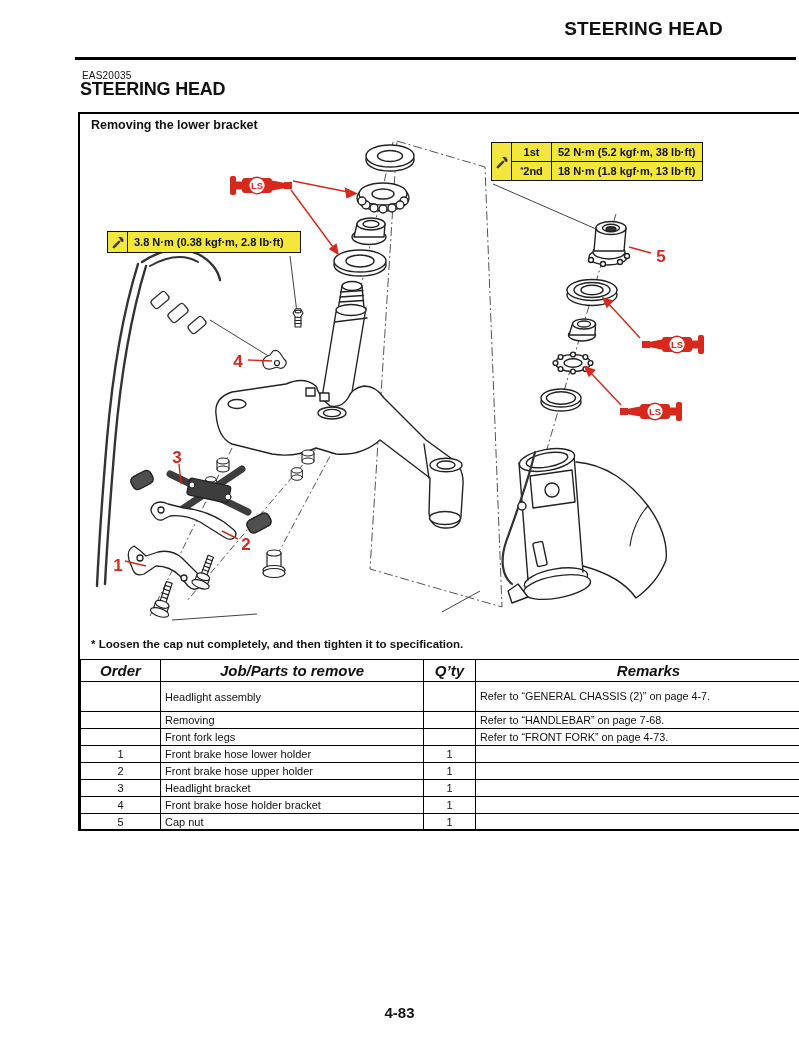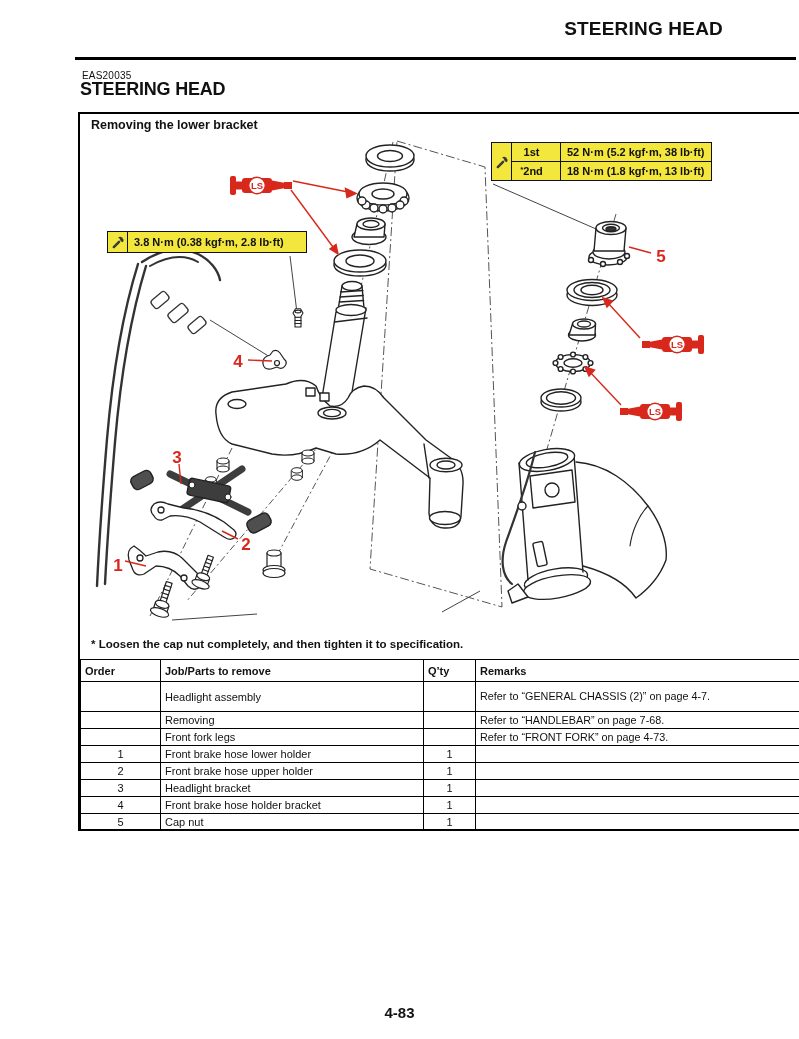--- a/index.html
+++ b/index.html
@@ -11,31 +11,31 @@
   .section-code{top:70px;left:82px;font-size:10px;letter-spacing:.2px;}
   .page-title{top:79px;left:80px;font-size:18px;font-weight:bold;letter-spacing:-.2px;}
   
   .figure-box{top:112px;left:78px;width:746px;height:719px;border:2px solid #000;box-sizing:border-box;}
   .figure-title{left:11px;top:4px;font-size:12.5px;font-weight:bold;}
   .diagram{left:0;top:0;width:641px;height:541px;}
   .footnote{left:11px;top:524px;font-size:11.5px;font-weight:bold;text-align:center;}
   
   .spec-box{display:flex;align-items:stretch;background:#f3e63c;border:1.6px solid #111;font-weight:bold;font-size:11px;white-space:nowrap;line-height:1;}
   .spec-wrench{width:19px;display:flex;align-items:center;justify-content:center;border-right:1.6px solid #111;}
-  .spec-text{padding:5px 22px 4px 6px;}
+  .spec-text{padding:5px 16px 4px 6px;}
   .spec-rows{display:flex;flex-direction:column;}
   .spec-row{display:flex;align-items:stretch;}
   .spec-row + .spec-row{border-top:1.4px solid #111;}
-  .spec-label{width:33px;padding:4px 12px 3px 3px;border-right:1.4px solid #111;text-align:center;}
+  .spec-label{width:33px;padding:4px 3px 3px 3px;border-right:1.4px solid #111;text-align:center;}
   .spec-val{padding:4px 6px 3px 6px;text-align:right;}
   .pre{font-size:8px;vertical-align:top;}
   
   .parts-table{top:545px;left:0;width:100%;border-collapse:collapse;table-layout:fixed;font-size:11px;}
   .parts-table th,.parts-table td{border:1.2px solid #000;padding:1px 4px;overflow:hidden;}
-  .parts-table th{font-size:11px;font-weight:bold;text-align:left;height:19px;}
+  .parts-table th{font-size:15px;font-weight:bold;text-align:center;height:19px;font-style:italic;}
   .parts-table td{height:14px;}
   .col-order{width:80px;} .col-job{width:263px;} .col-qty{width:52px;}
   .td-order,.td-qty{text-align:center;}
   .td-job{padding-left:7px;}
   .td-remarks{font-size:10.8px;line-height:1.18;padding-left:5px;}
   .page-number{top:1004px;left:0;width:799px;text-align:center;font-size:15px;font-weight:bold;}
   svg text.callout{font-family:"Liberation Sans",sans-serif;font-size:17px;font-weight:bold;fill:#d8281c;}
   svg text.ls{font-family:"Liberation Sans",sans-serif;font-size:9.5px;font-weight:bold;fill:#d8281c;}
 </style>
 </head>

